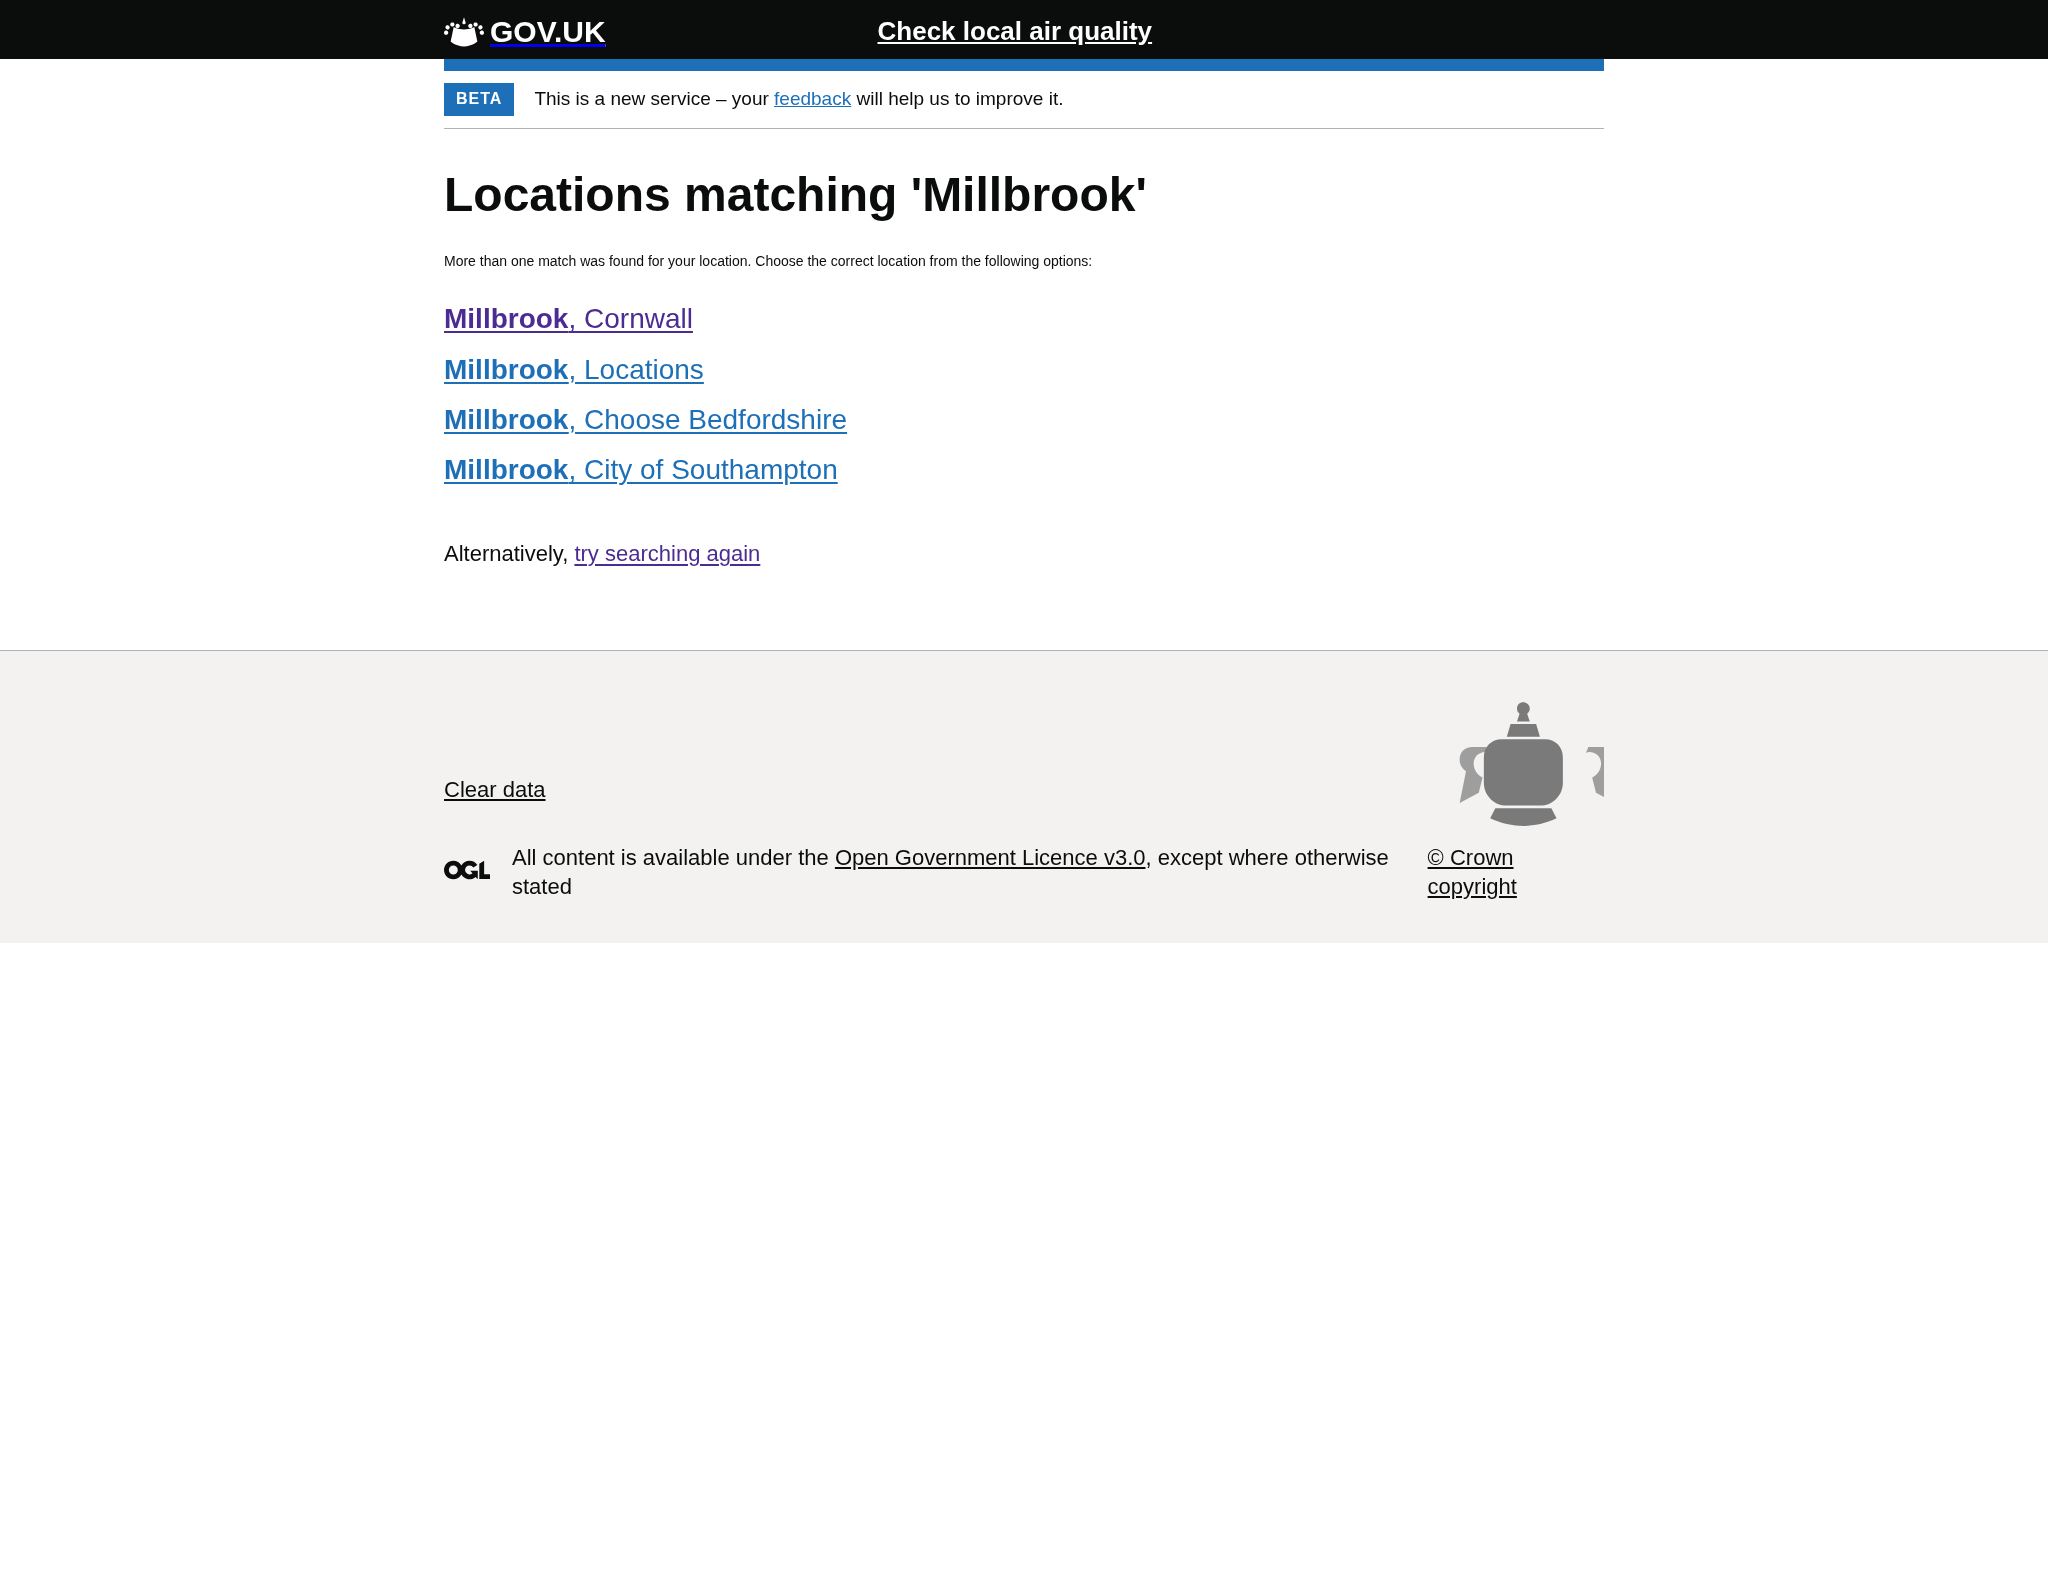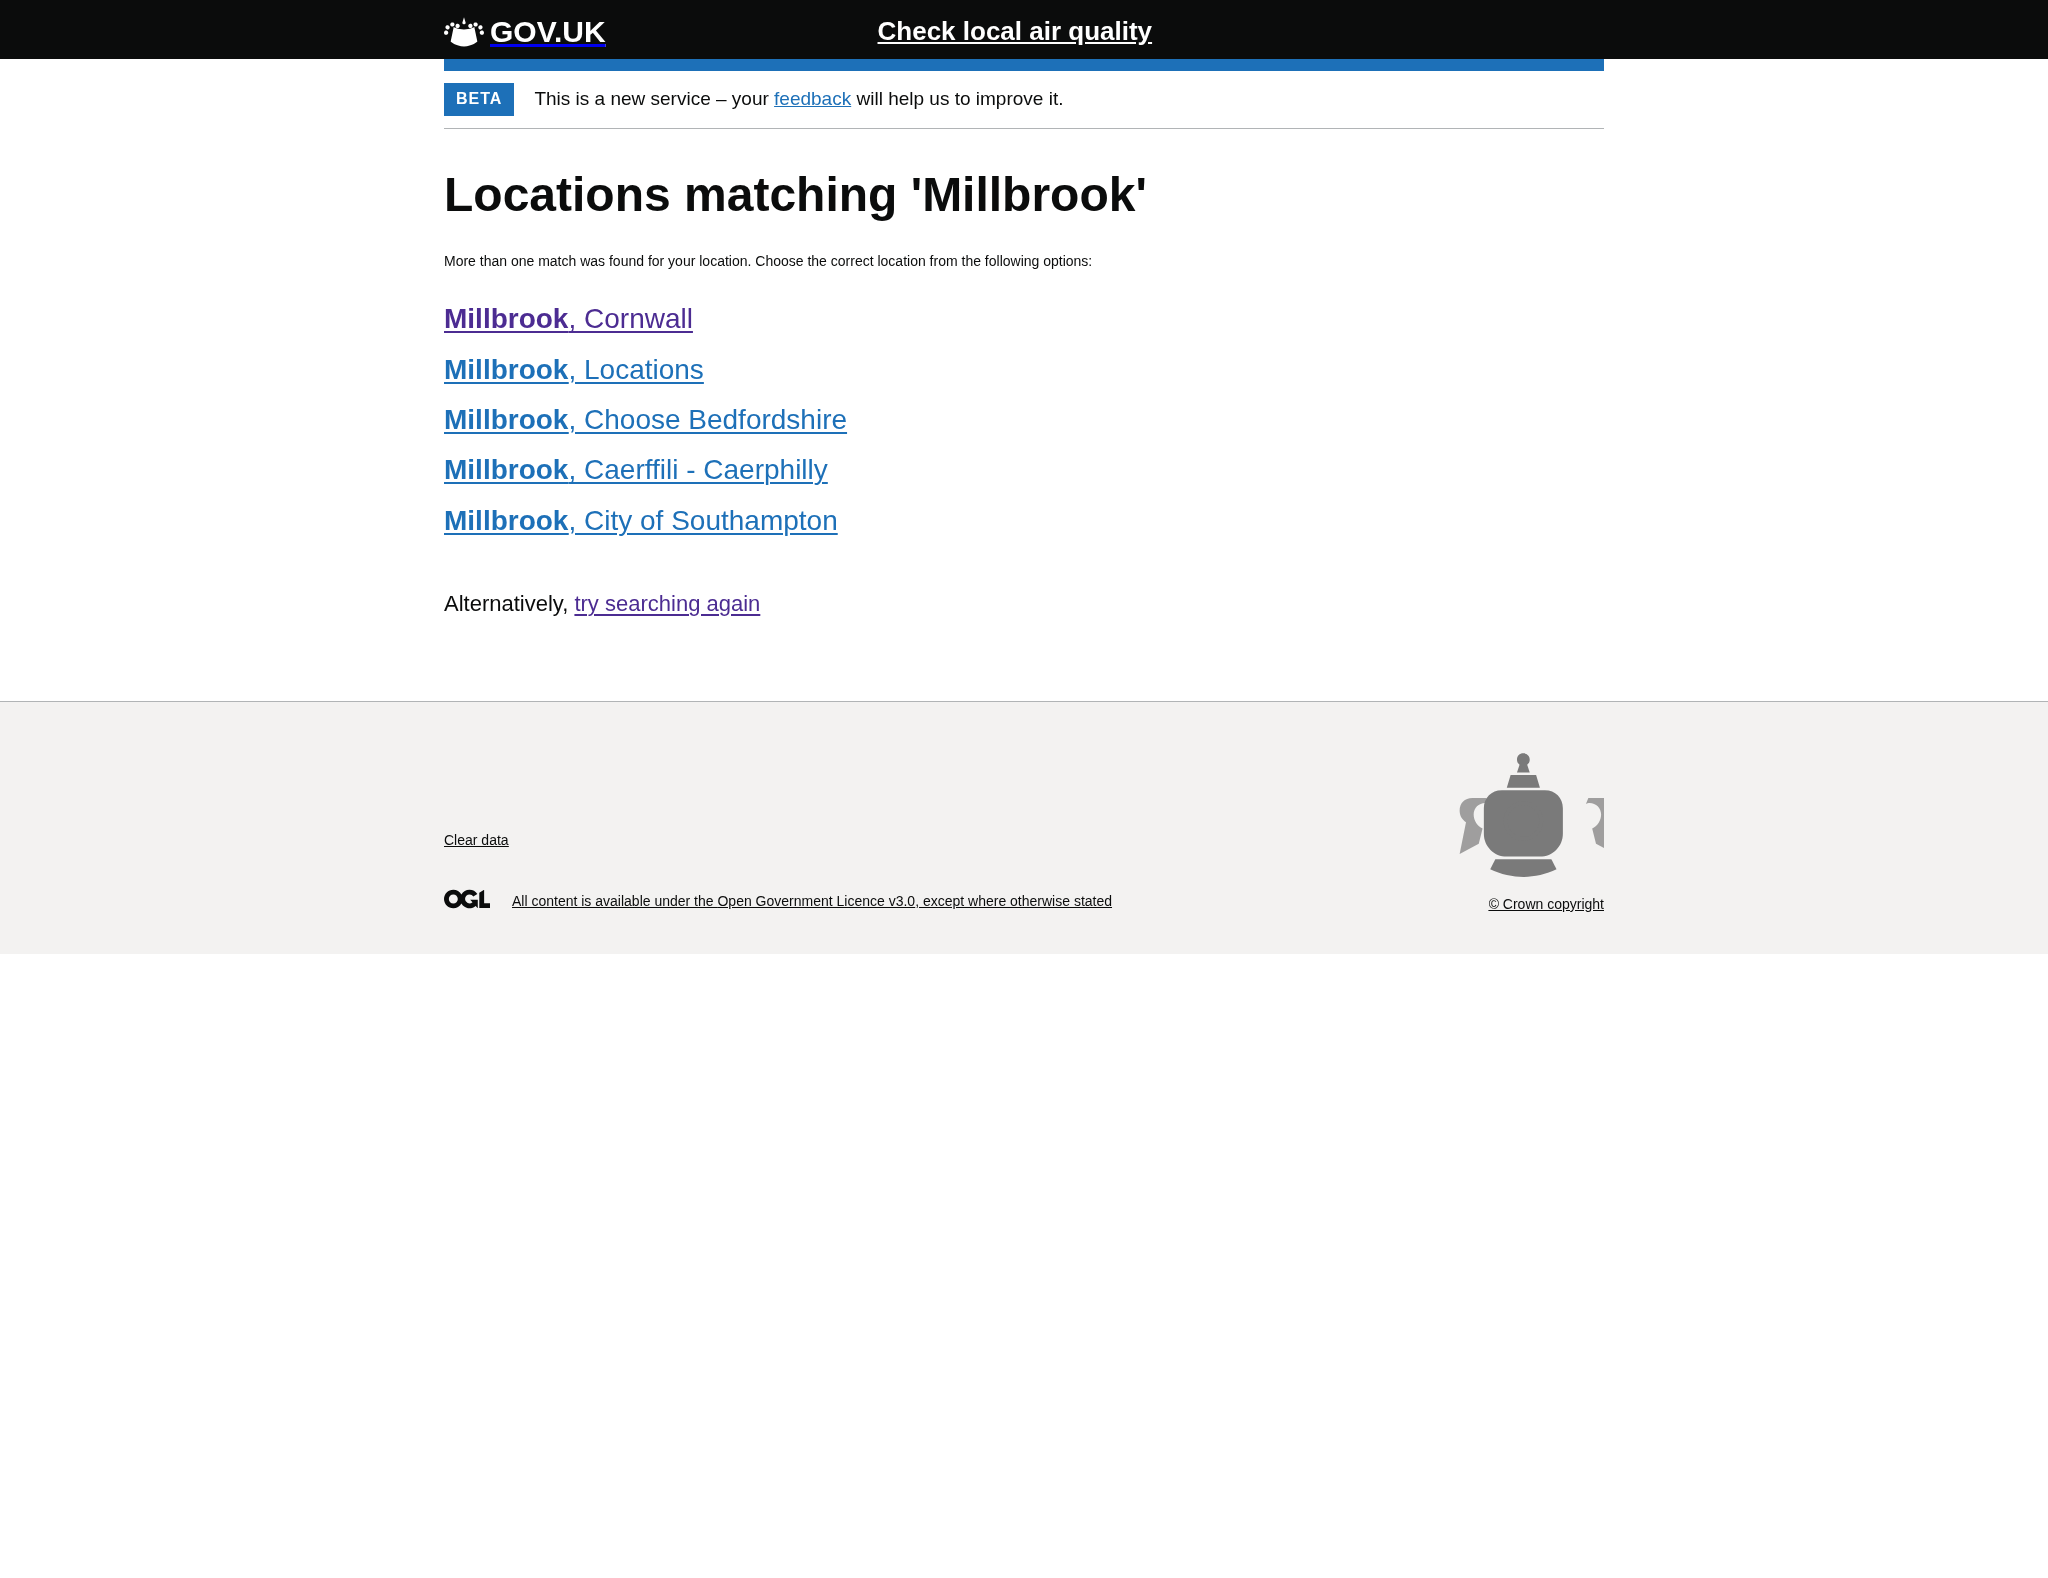--- a/index.html
+++ b/index.html
@@ -73,22 +73,21 @@
   ul.results a .bold { font-weight:700; }
   .alt-para { font-size:22px; margin-top: 51px; }
   .alt-para a { color:#4c2c92; text-decoration: underline; text-decoration-thickness:2px; text-underline-offset:3px;}
 
   
   .govuk-footer {
     background:#f3f2f1;
     border-top:1px solid #b1b4b6;
     padding: 45px 0 41px 0;
     color:#0b0c0c;
-    font-size:14px;
-    text-decoration:underline;
+    font-size:22px;
   }
   .footer-inner { max-width:1160px; margin:0 auto; position:relative; }
   .footer-links a { color:#0b0c0c; text-decoration:underline; }
   .footer-meta-row { display:flex; justify-content:space-between; align-items:flex-end; }
   .ogl-row { display:flex; align-items:center; margin-top: 40px; }
   .ogl-logo-wrap { margin-right: 22px; }
   .ogl-logo-wrap svg { width:46px; height:20px; fill:#0b0c0c; }
   .footer-crest { display:flex; flex-direction:column; align-items:flex-end; }
   .crest-svg { width:160px; height:130px; fill:#7a7a7a; }
   .crown-copy { color:#0b0c0c; text-decoration:underline; margin-top: 18px; display:inline-block;}
@@ -119,21 +118,20 @@
   </div>
 
   <main>
     <h1 class="heading-xl">Locations matching 'Millbrook'</h1>
     <p class="body-para">More than one match was found for your location. Choose the correct location from the following options:</p>
 
     <ul class="results" id="results-list">
         <li><a href="#" class="visited"><span class="bold">Millbrook</span><span>, Cornwall</span></a></li>
         <li><a href="#"><span class="bold">Millbrook</span><span>, Locations</span></a></li>
         <li><a href="#"><span class="bold">Millbrook</span><span>, Choose Bedfordshire</span></a></li>
-        <li><a href="#"><span class="bold">Millbrook</span><span>, Caerffili - Caerphilly</span></a></li>
         <li><a href="#"><span class="bold">Millbrook</span><span>, City of Southampton</span></a></li>
       </ul>
 
     <p class="alt-para">
       <span>Alternatively, </span><a href="#">try searching again</a>
     </p>
   </main>
 </div>
 
 <footer class="govuk-footer">

